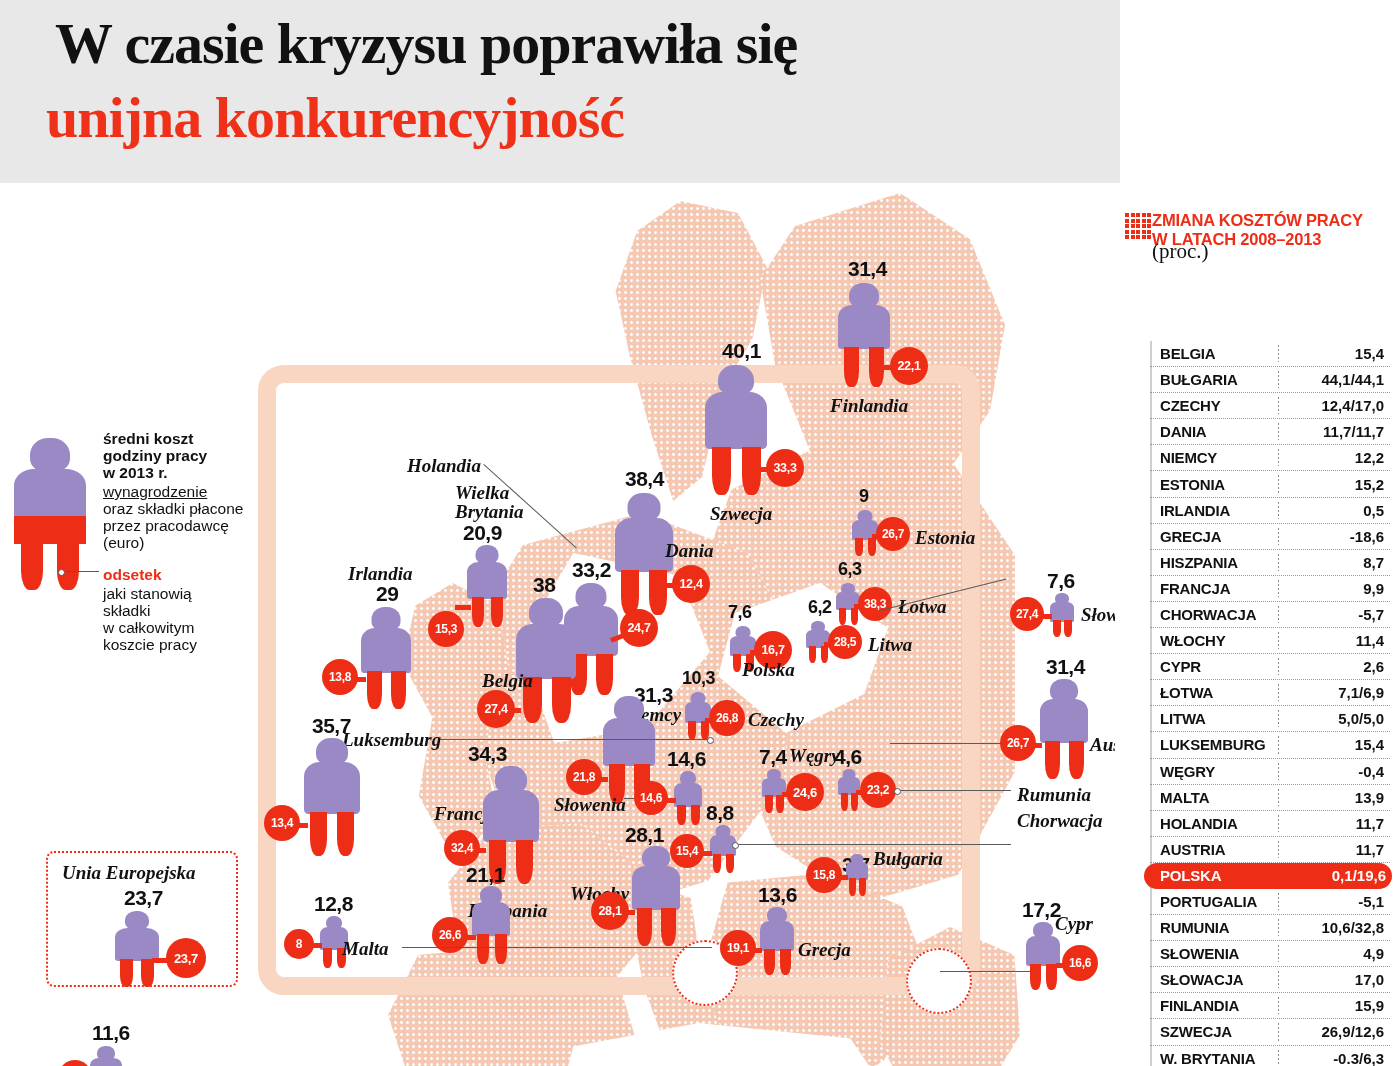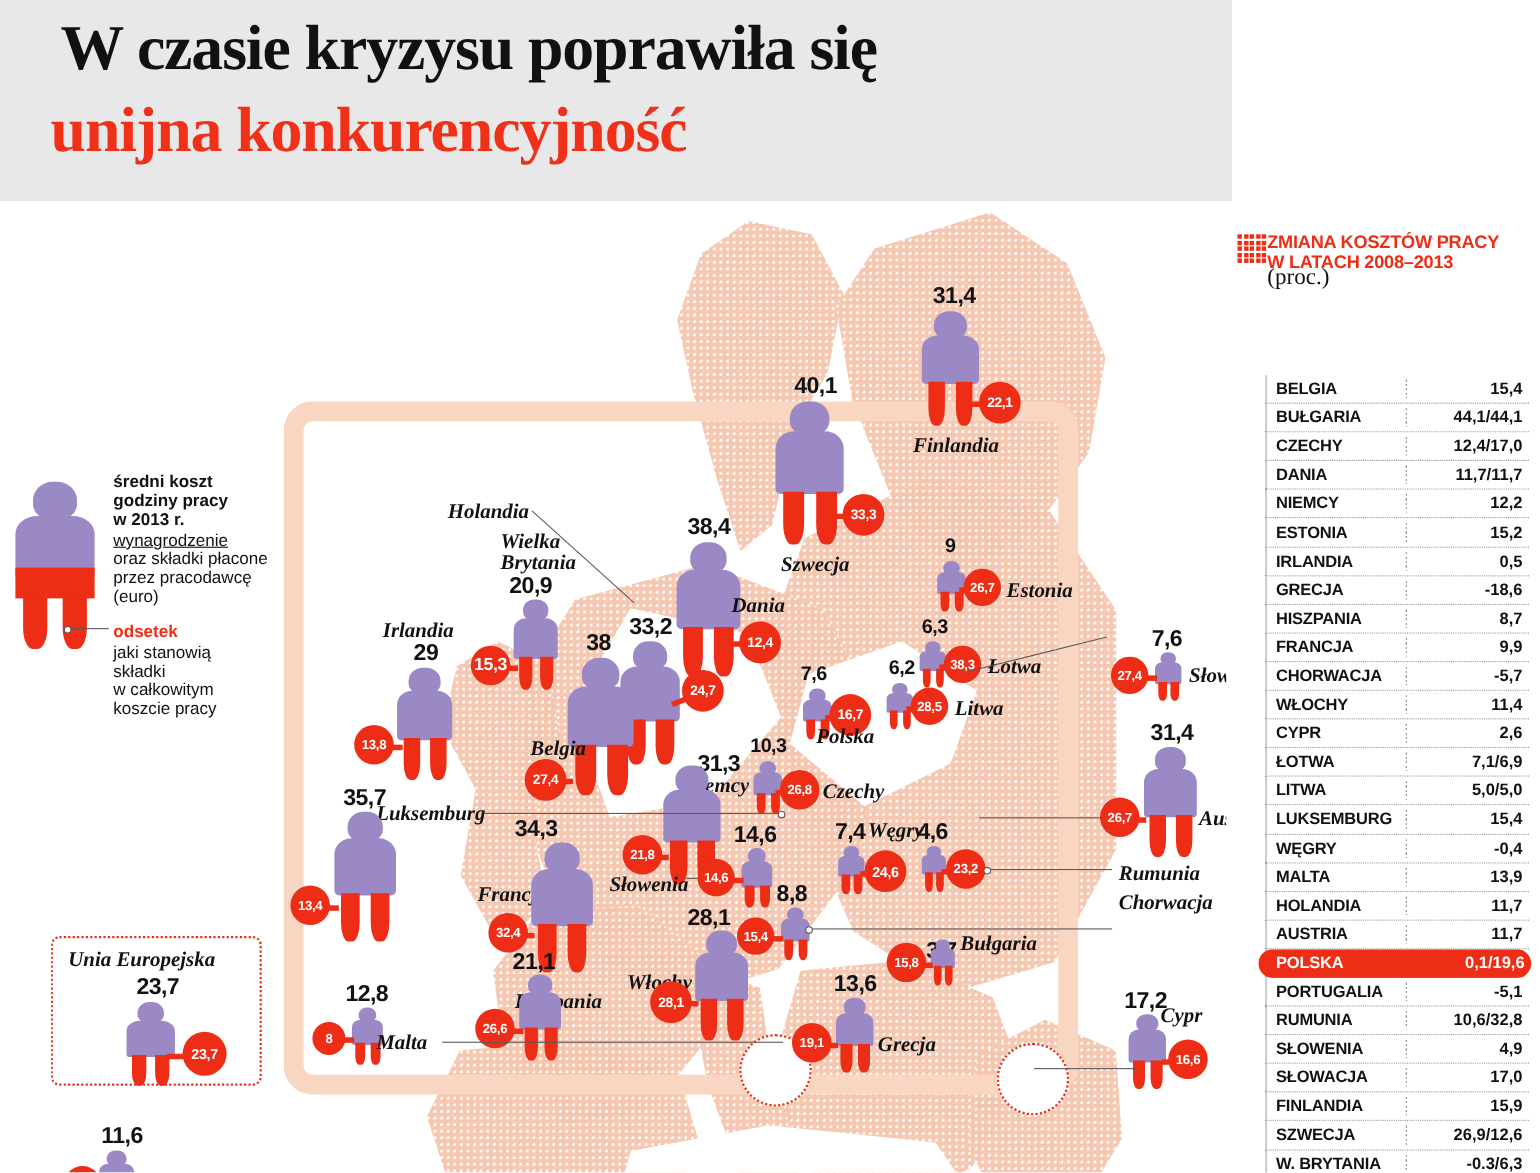--- a/index.html
+++ b/index.html
@@ -300,21 +300,21 @@
   <div class="cname two" style="left:455px;top:300px;"><span>Wielka</span></div>
   <div class="cname two" style="left:455px;top:319px;"><span>Brytania</span></div>
   <div class="val" style="left:463px;top:338px;">20,9</div>
   <div class="person" style="left:467px;top:362px;width:40px;height:82px;">
     <div class="head" style="top:0;width:23px;height:19px;"></div>
     <div class="body" style="top:17px;width:40px;height:37px;"></div>
     <div class="legL" style="top:52px;left:5px;width:12px;height:30px;"></div>
     <div class="legR" style="top:52px;left:24px;width:12px;height:30px;"></div>
   </div>
   <div class="connector" style="left:455px;top:422px;width:16px;"></div>
-  <div class="bub" style="left:428px;top:404px;width:36px;height:36px;font-size:16px;">15,3</div>
+  <div class="bub" style="left:428px;top:428px;width:36px;height:36px;font-size:12px;">15,3</div>
 
   <div class="cname" style="left:348px;top:380px;">Irlandia</div>
   <div class="val" style="left:376px;top:399px;">29</div>
   <div class="person" style="left:361px;top:424px;width:50px;height:102px;">
     <div class="head" style="top:0;width:29px;height:24px;"></div>
     <div class="body" style="top:21px;width:50px;height:45px;"></div>
     <div class="legL" style="top:64px;left:6px;width:15px;height:38px;"></div>
     <div class="legR" style="top:64px;left:30px;width:15px;height:38px;"></div>
   </div>
   <div class="connector" style="left:350px;top:494px;width:16px;"></div>

